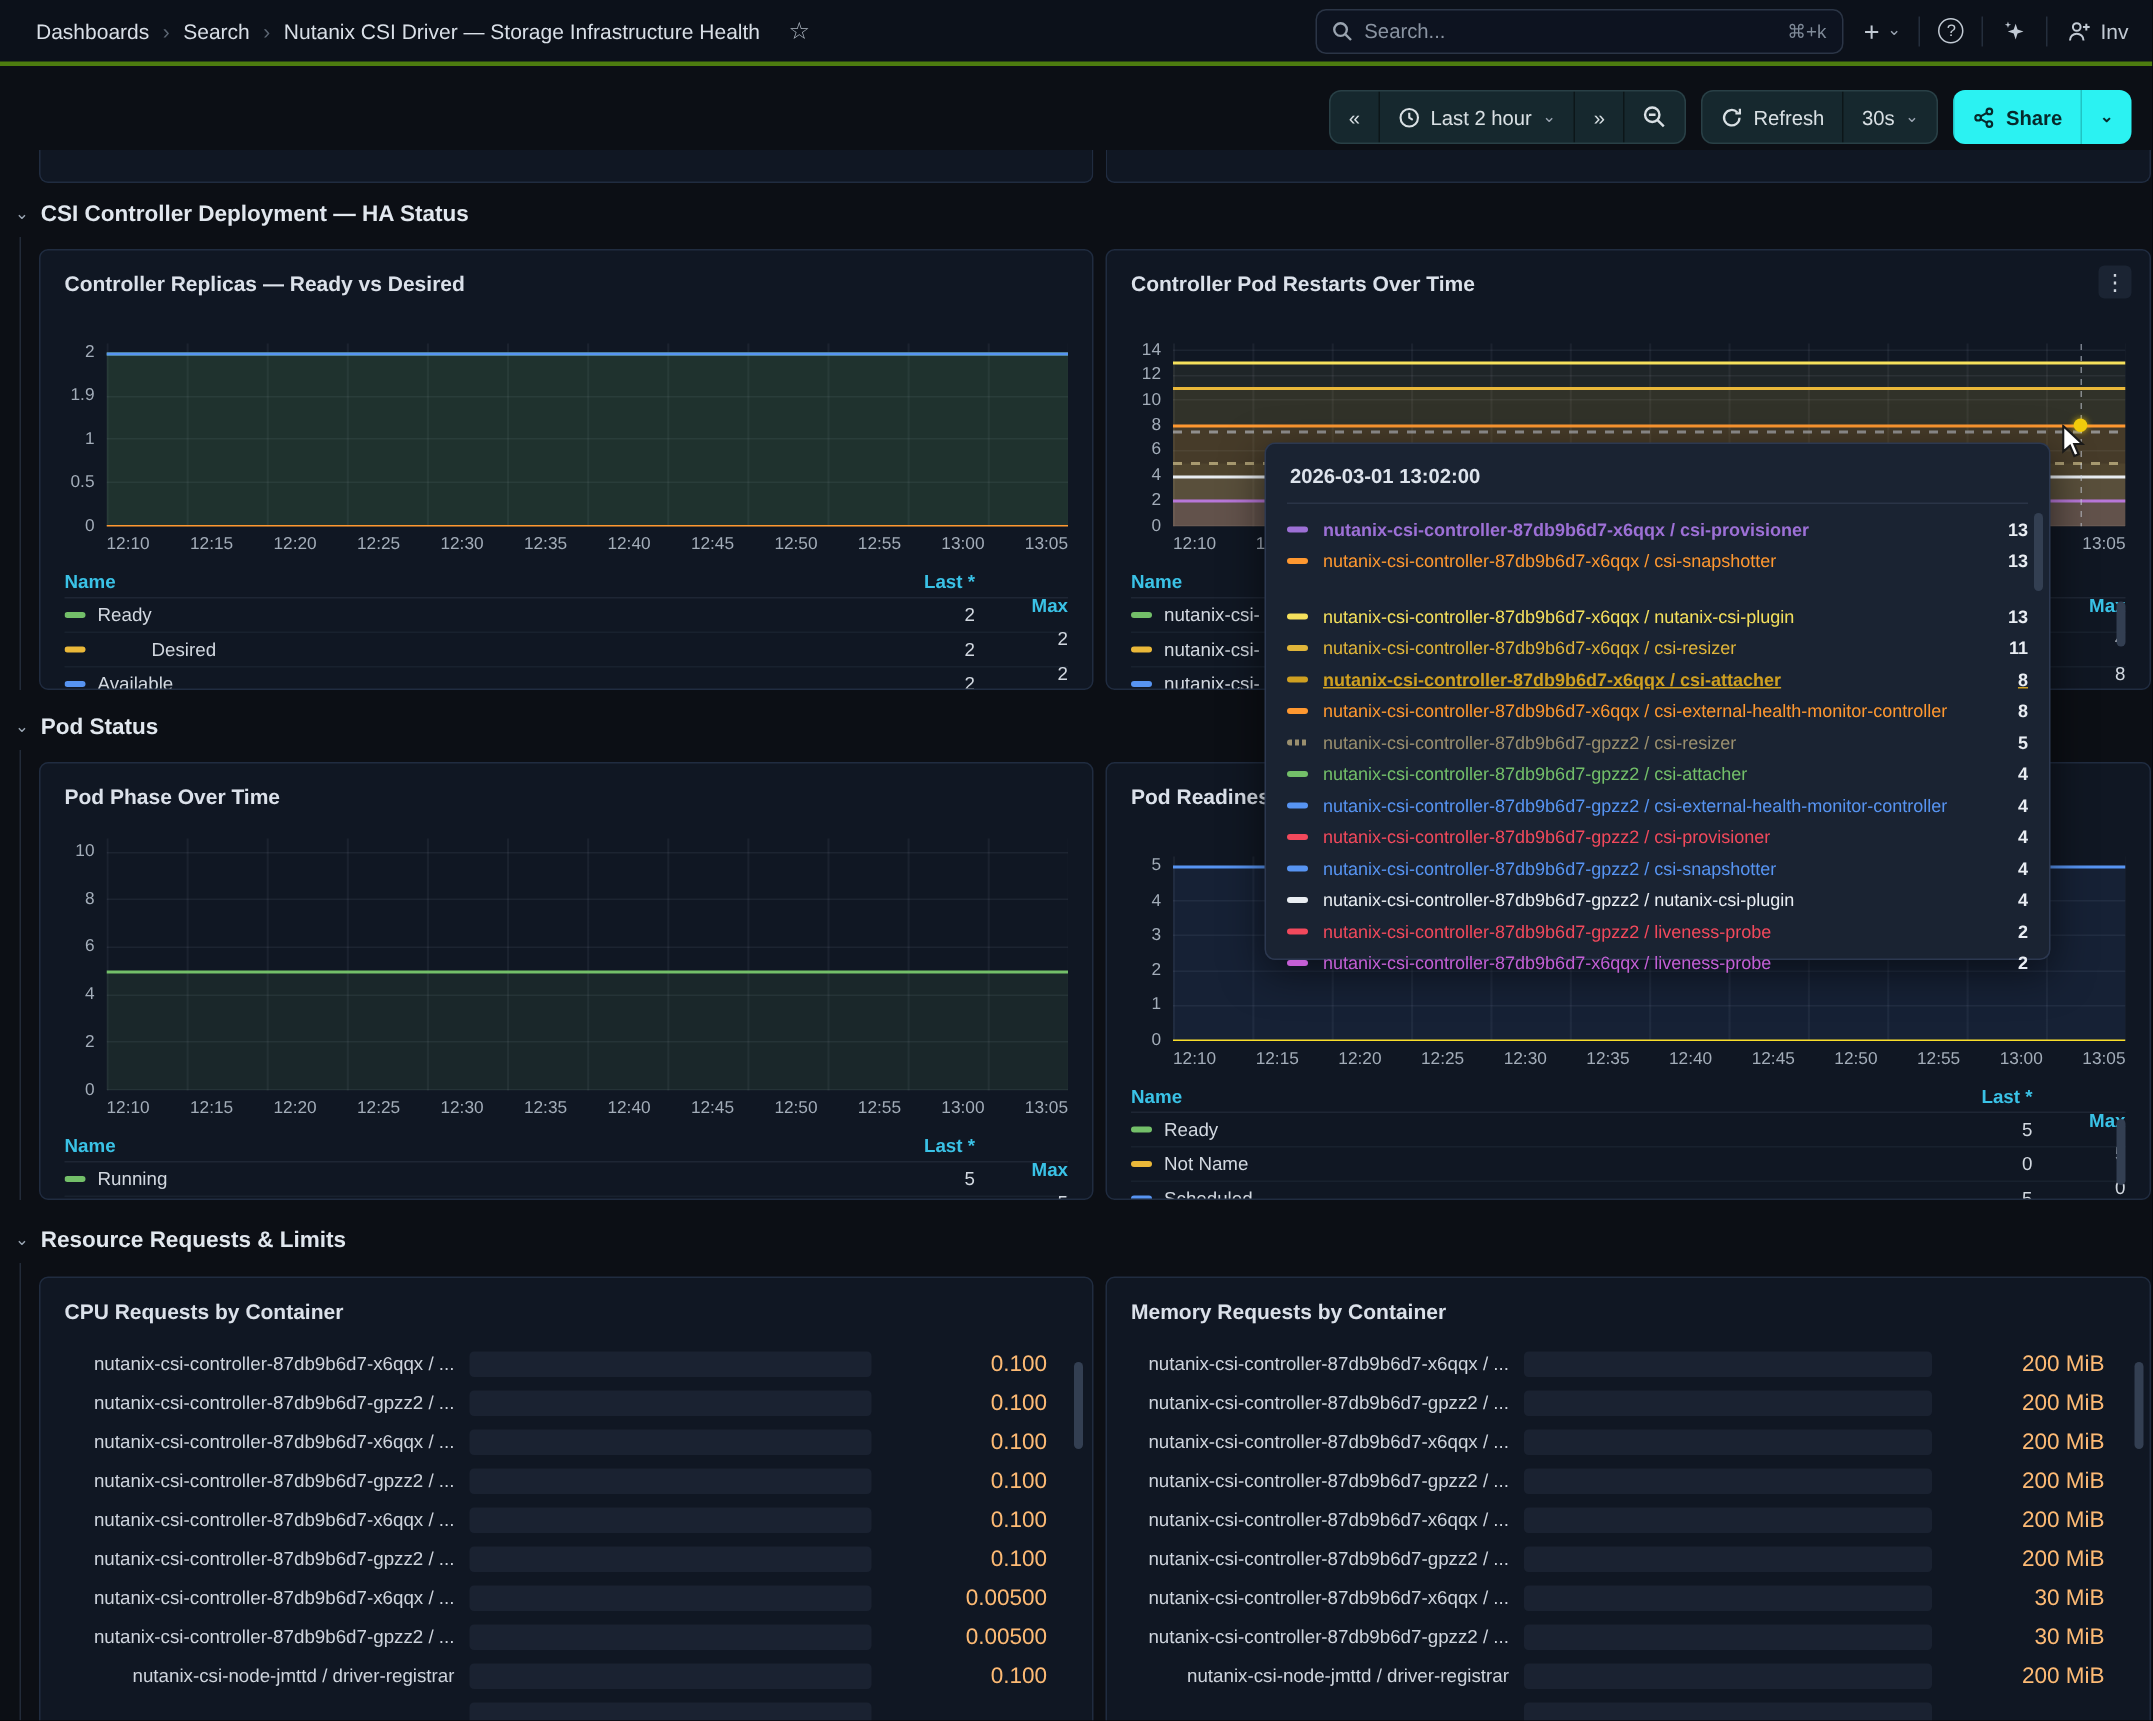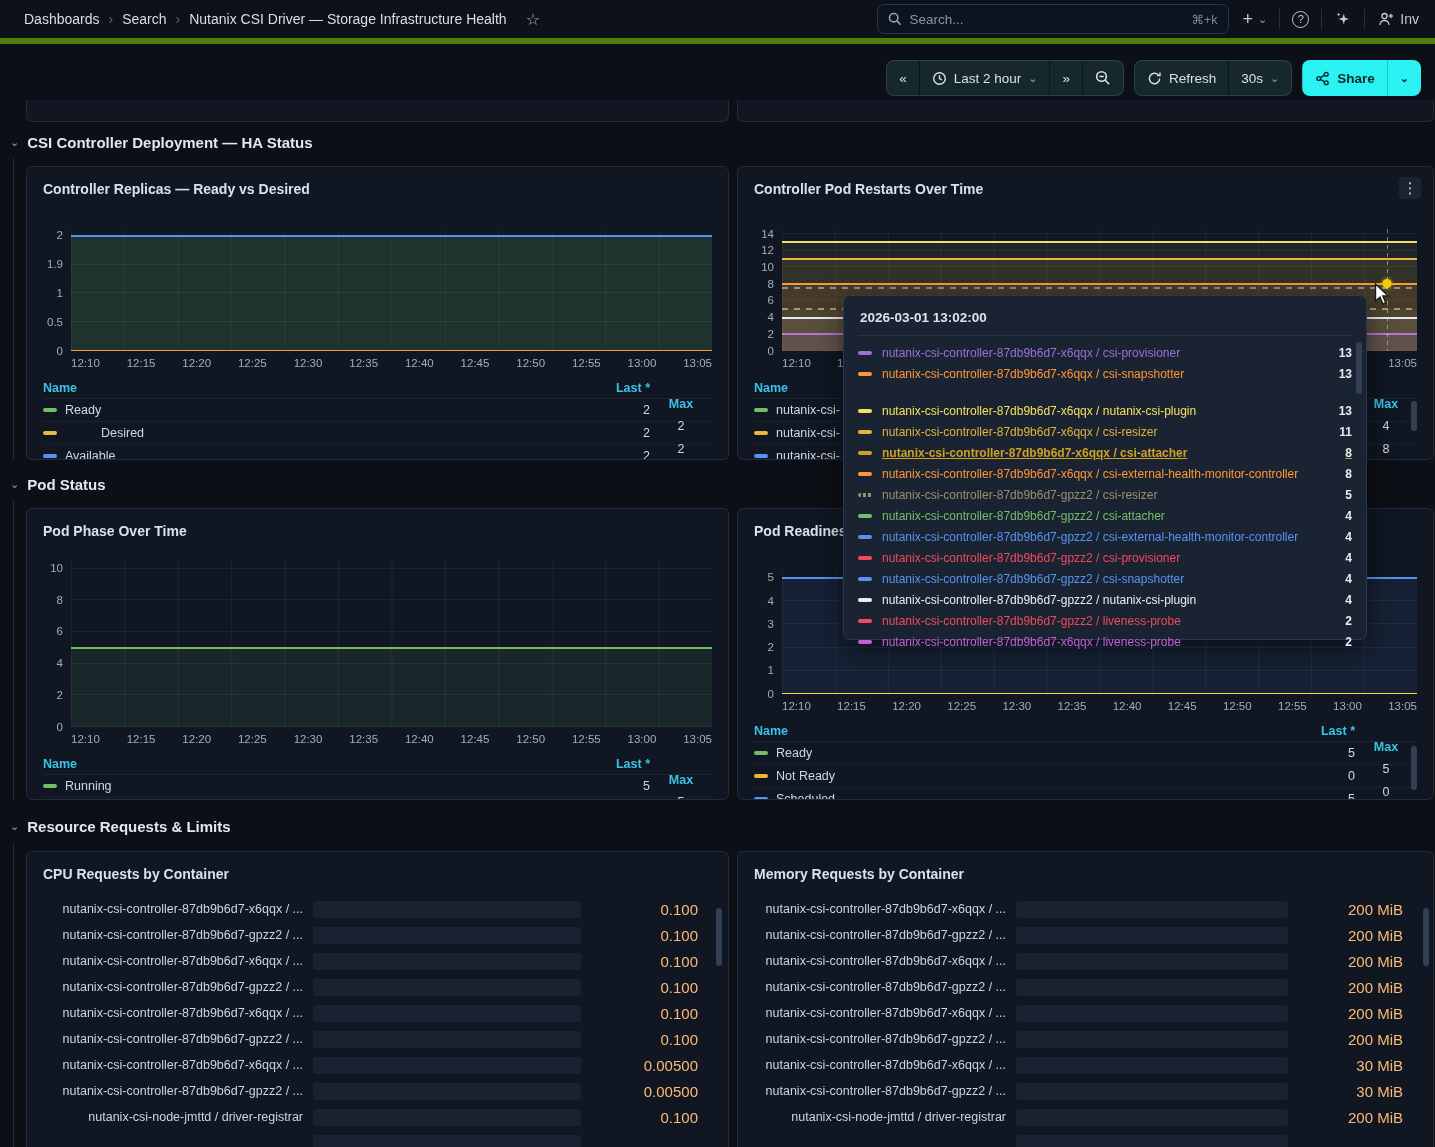--- a/index.html
+++ b/index.html
@@ -1,21 +1,21 @@
 <!DOCTYPE html>
 <html><head>
 <meta charset="utf-8">
 <style>
   * { margin:0; padding:0; box-sizing:border-box; }
   body { background:#000; font-family:"Liberation Sans", sans-serif; }
   .screen { position:relative; width:1435px; height:1147px; background:#0c0f15; overflow:hidden; color:#d8dee6; }
 
   
   .nav { position:absolute; top:0; left:0; right:0; height:44px; background:#0c111a;
-         border-bottom:6px solid #4d7c0f; display:flex; align-items:center; padding:0 16px 0 24px; z-index:5; }
+         border-bottom:3px solid #4d7c0f; display:flex; align-items:center; padding:0 16px 0 24px; z-index:5; }
   .crumbs { display:flex; align-items:center; gap:9px; flex:1; font-size:14px; }
   .crumb { color:#d9dfe7; cursor:pointer; white-space:nowrap; }
   .crumb:last-of-type { color:#c2cad4; }
   .crumb + .crumb::before { content:"›"; color:#5c6673; margin-right:9px; }
   .star-btn { color:#aeb7c2; font-size:16px; margin-left:10px; cursor:pointer; }
   .searchbox { width:352px; height:30px; background:#0d1320; border:1px solid #2b3546; border-radius:7px;
                display:flex; align-items:center; padding:0 10px; gap:8px; margin:0 14px; }
   .searchbox .ph { flex:1; color:#8a94a2; font-size:13.5px; }
   .searchbox .kbd { color:#7f8a98; font-size:12.5px; }
   .nav-actions { display:flex; align-items:center; gap:12px; color:#c2cad4; }
@@ -71,21 +71,21 @@
   .xticks span { font-size:11.5px; color:#a3adb9; }
 
   
   .legend { position:relative; margin-top:2px; }
   .lg-head { display:flex; align-items:center; height:22px; font-size:12.5px; font-weight:700; color:#3ac2e6;
              border-bottom:1px solid rgba(130,150,180,0.12); }
   .lg-row { display:flex; align-items:center; height:23px; font-size:12.5px; color:#d2d8e0;
             border-bottom:1px solid rgba(130,150,180,0.08); }
   .lg-name { flex:1; display:flex; align-items:center; gap:8px; overflow:hidden; white-space:nowrap; cursor:pointer; }
   .lg-last { width:72px; text-align:right; }
-  .lg-max  { width:62px; text-align:center;margin-top:32px; }
+  .lg-max  { width:62px; text-align:right;margin-top:32px; }
   .marker { width:14px; height:4px; border-radius:2px; background:currentColor; flex:none; }
 
   
   .bg-rows { margin-top:12px; }
   .bg-row { display:flex; align-items:center; height:26px; gap:10px; }
   .bg-label { width:260px; text-align:right; font-size:12.5px; color:#ced4dd; white-space:nowrap; overflow:hidden; flex:none; }
   .bg-track { width:268px; height:17px; background:#1a2231; border-radius:3px; overflow:hidden; flex:none; }
   .mem .bg-track { width:272px; }
   .mem .bg-label { width:252px; }
   .bg-fill { height:100%; background:#5794f2; border-radius:3px; }
@@ -498,21 +498,21 @@
               <i class="marker"></i>
               <span style="color:#d2d8e0;">Ready</span>
             </span>
           <span class="lg-last">5</span>
           <span class="lg-max">5</span>
         </div>
 
         <div class="lg-row">
           <span class="lg-name" style="color: rgb(234, 184, 57);">
               <i class="marker"></i>
-              <span style="color:#d2d8e0;">Not Ready</span>
+              <span style="color:#d2d8e0;">Not Name</span>
             </span>
           <span class="lg-last">0</span>
           <span class="lg-max">0</span>
         </div>
 
         <div class="lg-row">
           <span class="lg-name" style="color: rgb(87, 148, 242);">
               <i class="marker"></i>
               <span style="color:#d2d8e0;">Scheduled</span>
             </span>
@@ -654,21 +654,21 @@
       </div>
     </div>
     <div class="scroll-thumb" style="right:4px; top:56px; height:58px;"></div>
   </div>
 
   <div class="tooltip">
     <div class="tt-head">2026-03-01 13:02:00</div>
     <div>
       <div class="tt-row" style="color: rgb(157, 112, 214);">
         <i class="tt-marker"></i>
-        <span class="tt-label" style="color:inherit;">nutanix-csi-controller-87db9b6d7-x6qqx / csi-provisioner</span>
+        <span class="tt-label" style="color:inherit;font-weight:bold;">nutanix-csi-controller-87db9b6d7-x6qqx / csi-provisioner</span>
         <span class="tt-value">13</span>
       </div>
 
       <div class="tt-row" style="color: rgb(255, 152, 48);">
         <i class="tt-marker"></i>
         <span class="tt-label" style="color:inherit;">nutanix-csi-controller-87db9b6d7-x6qqx / csi-snapshotter</span>
         <span class="tt-value">13</span>
       </div>
 
       <div class="tt-row" style="color: rgb(245, 224, 92); margin-top: 16px;">

